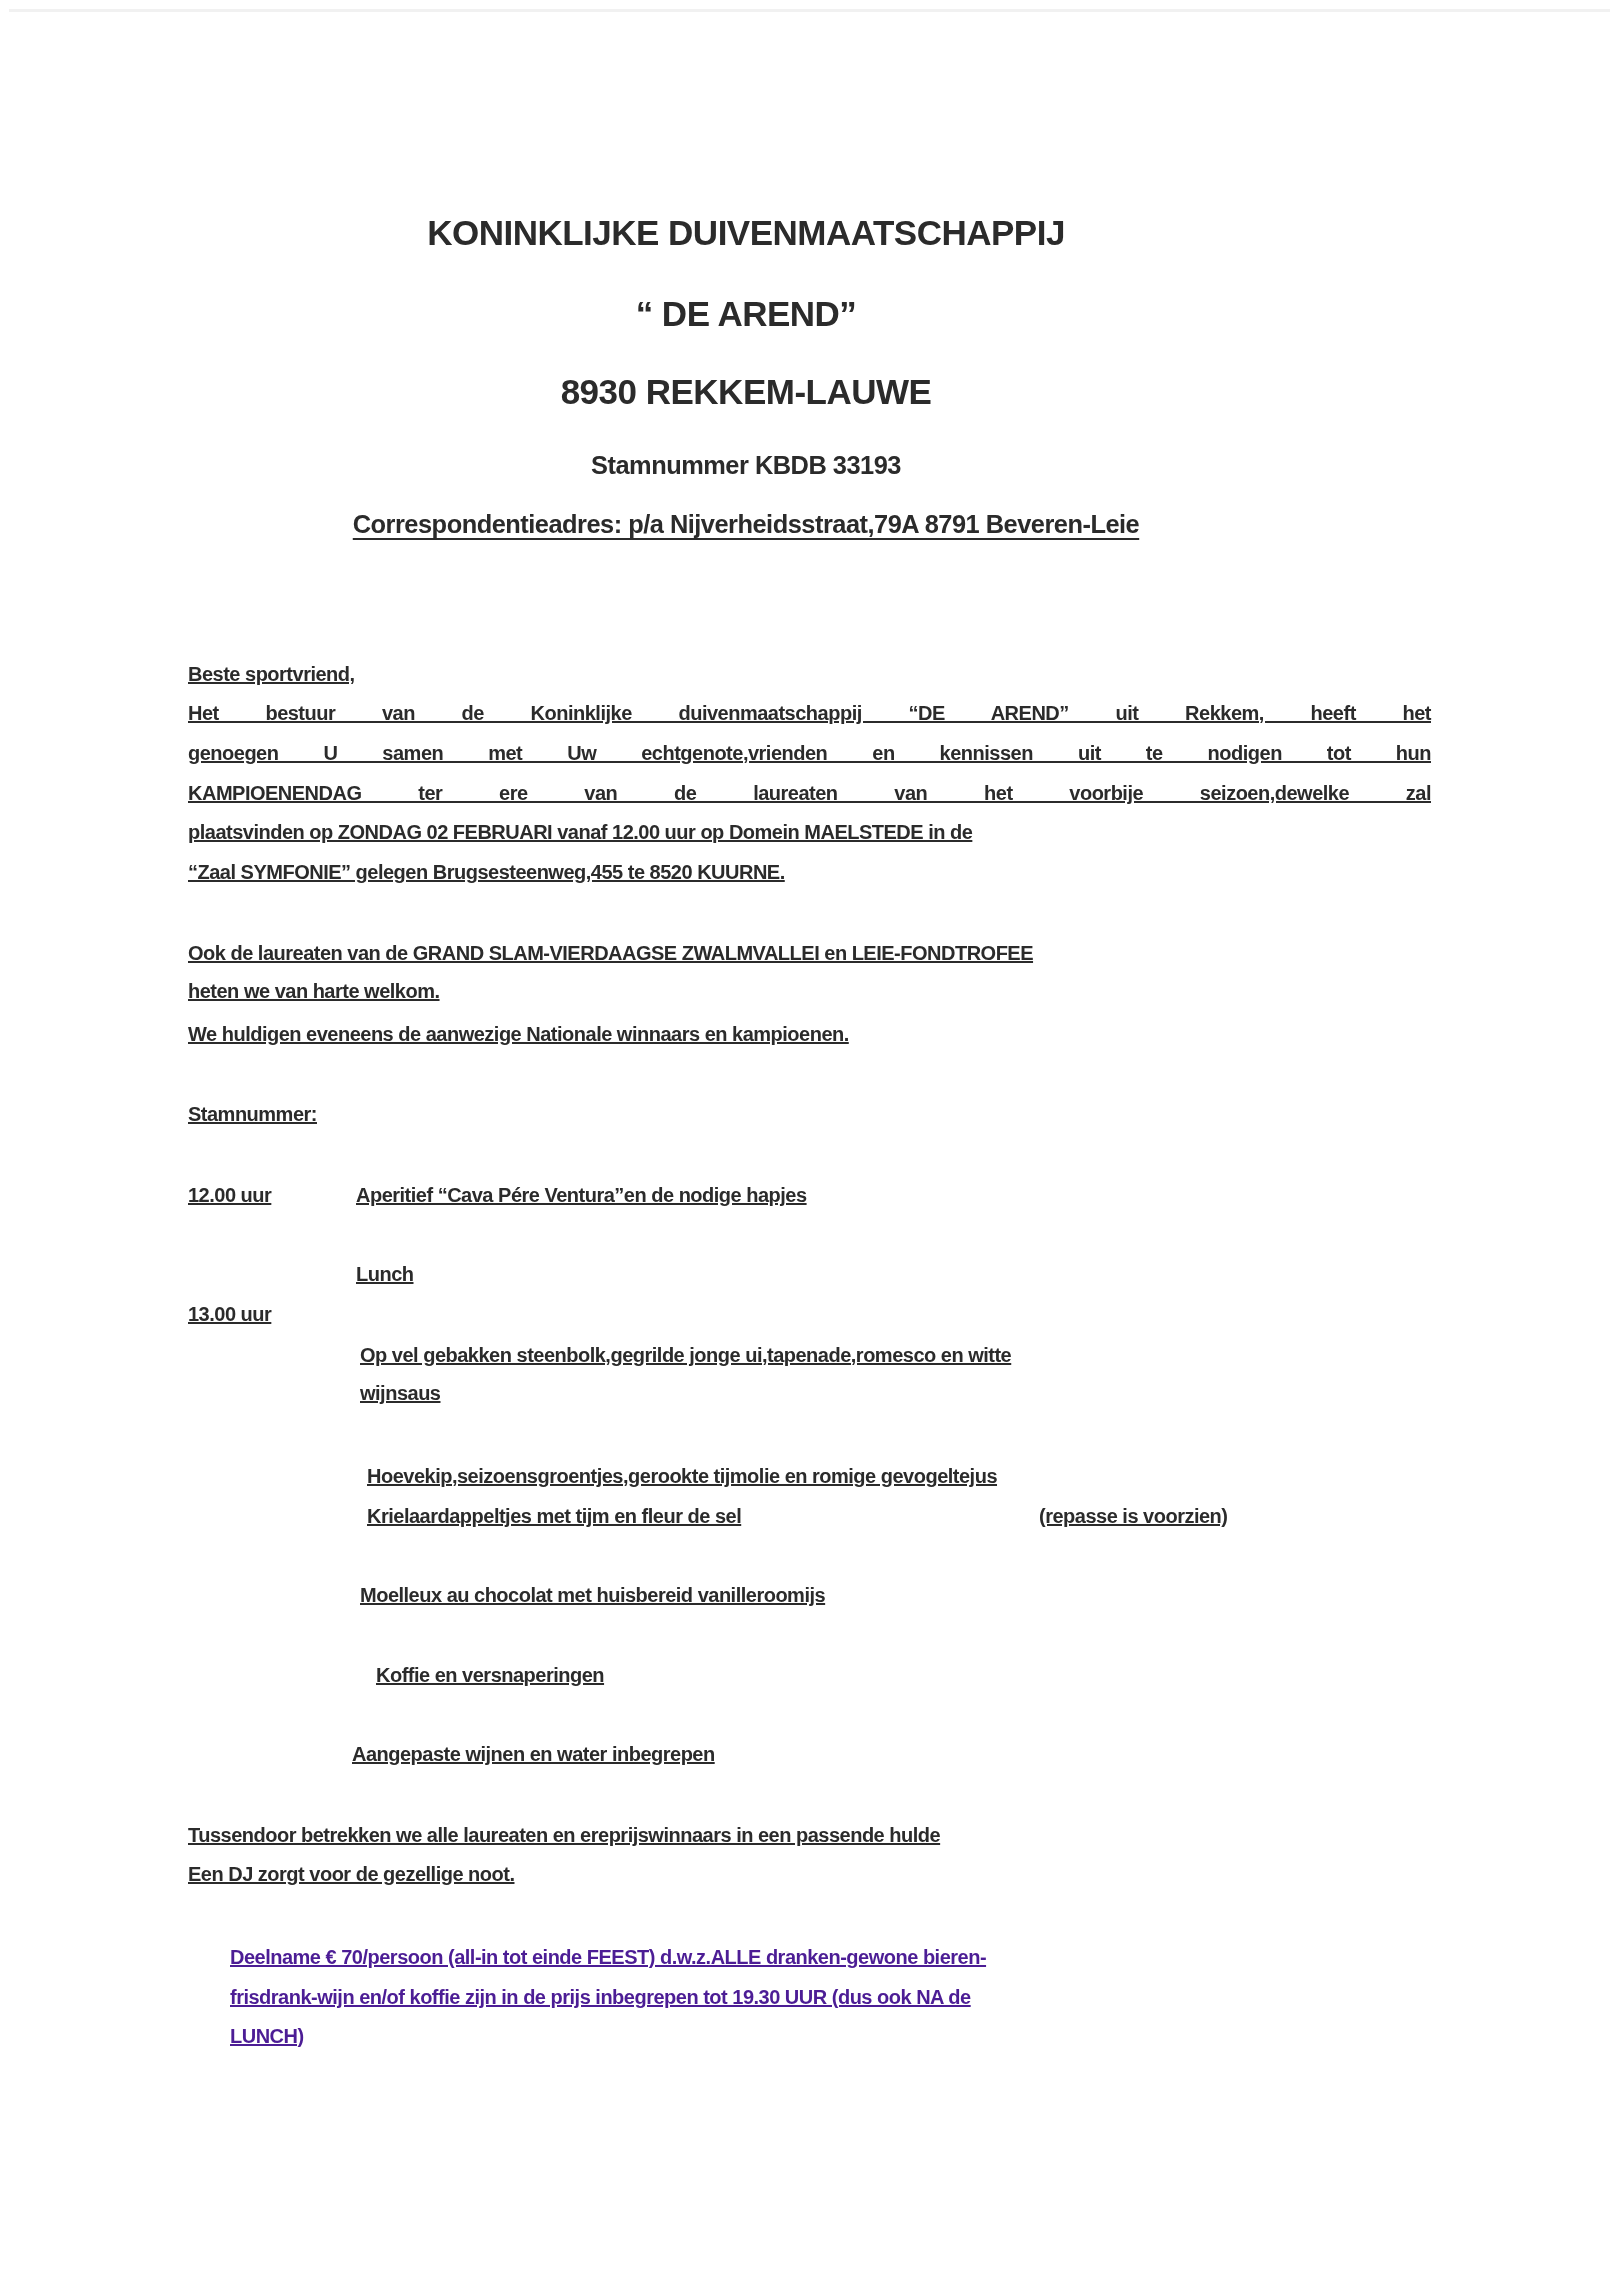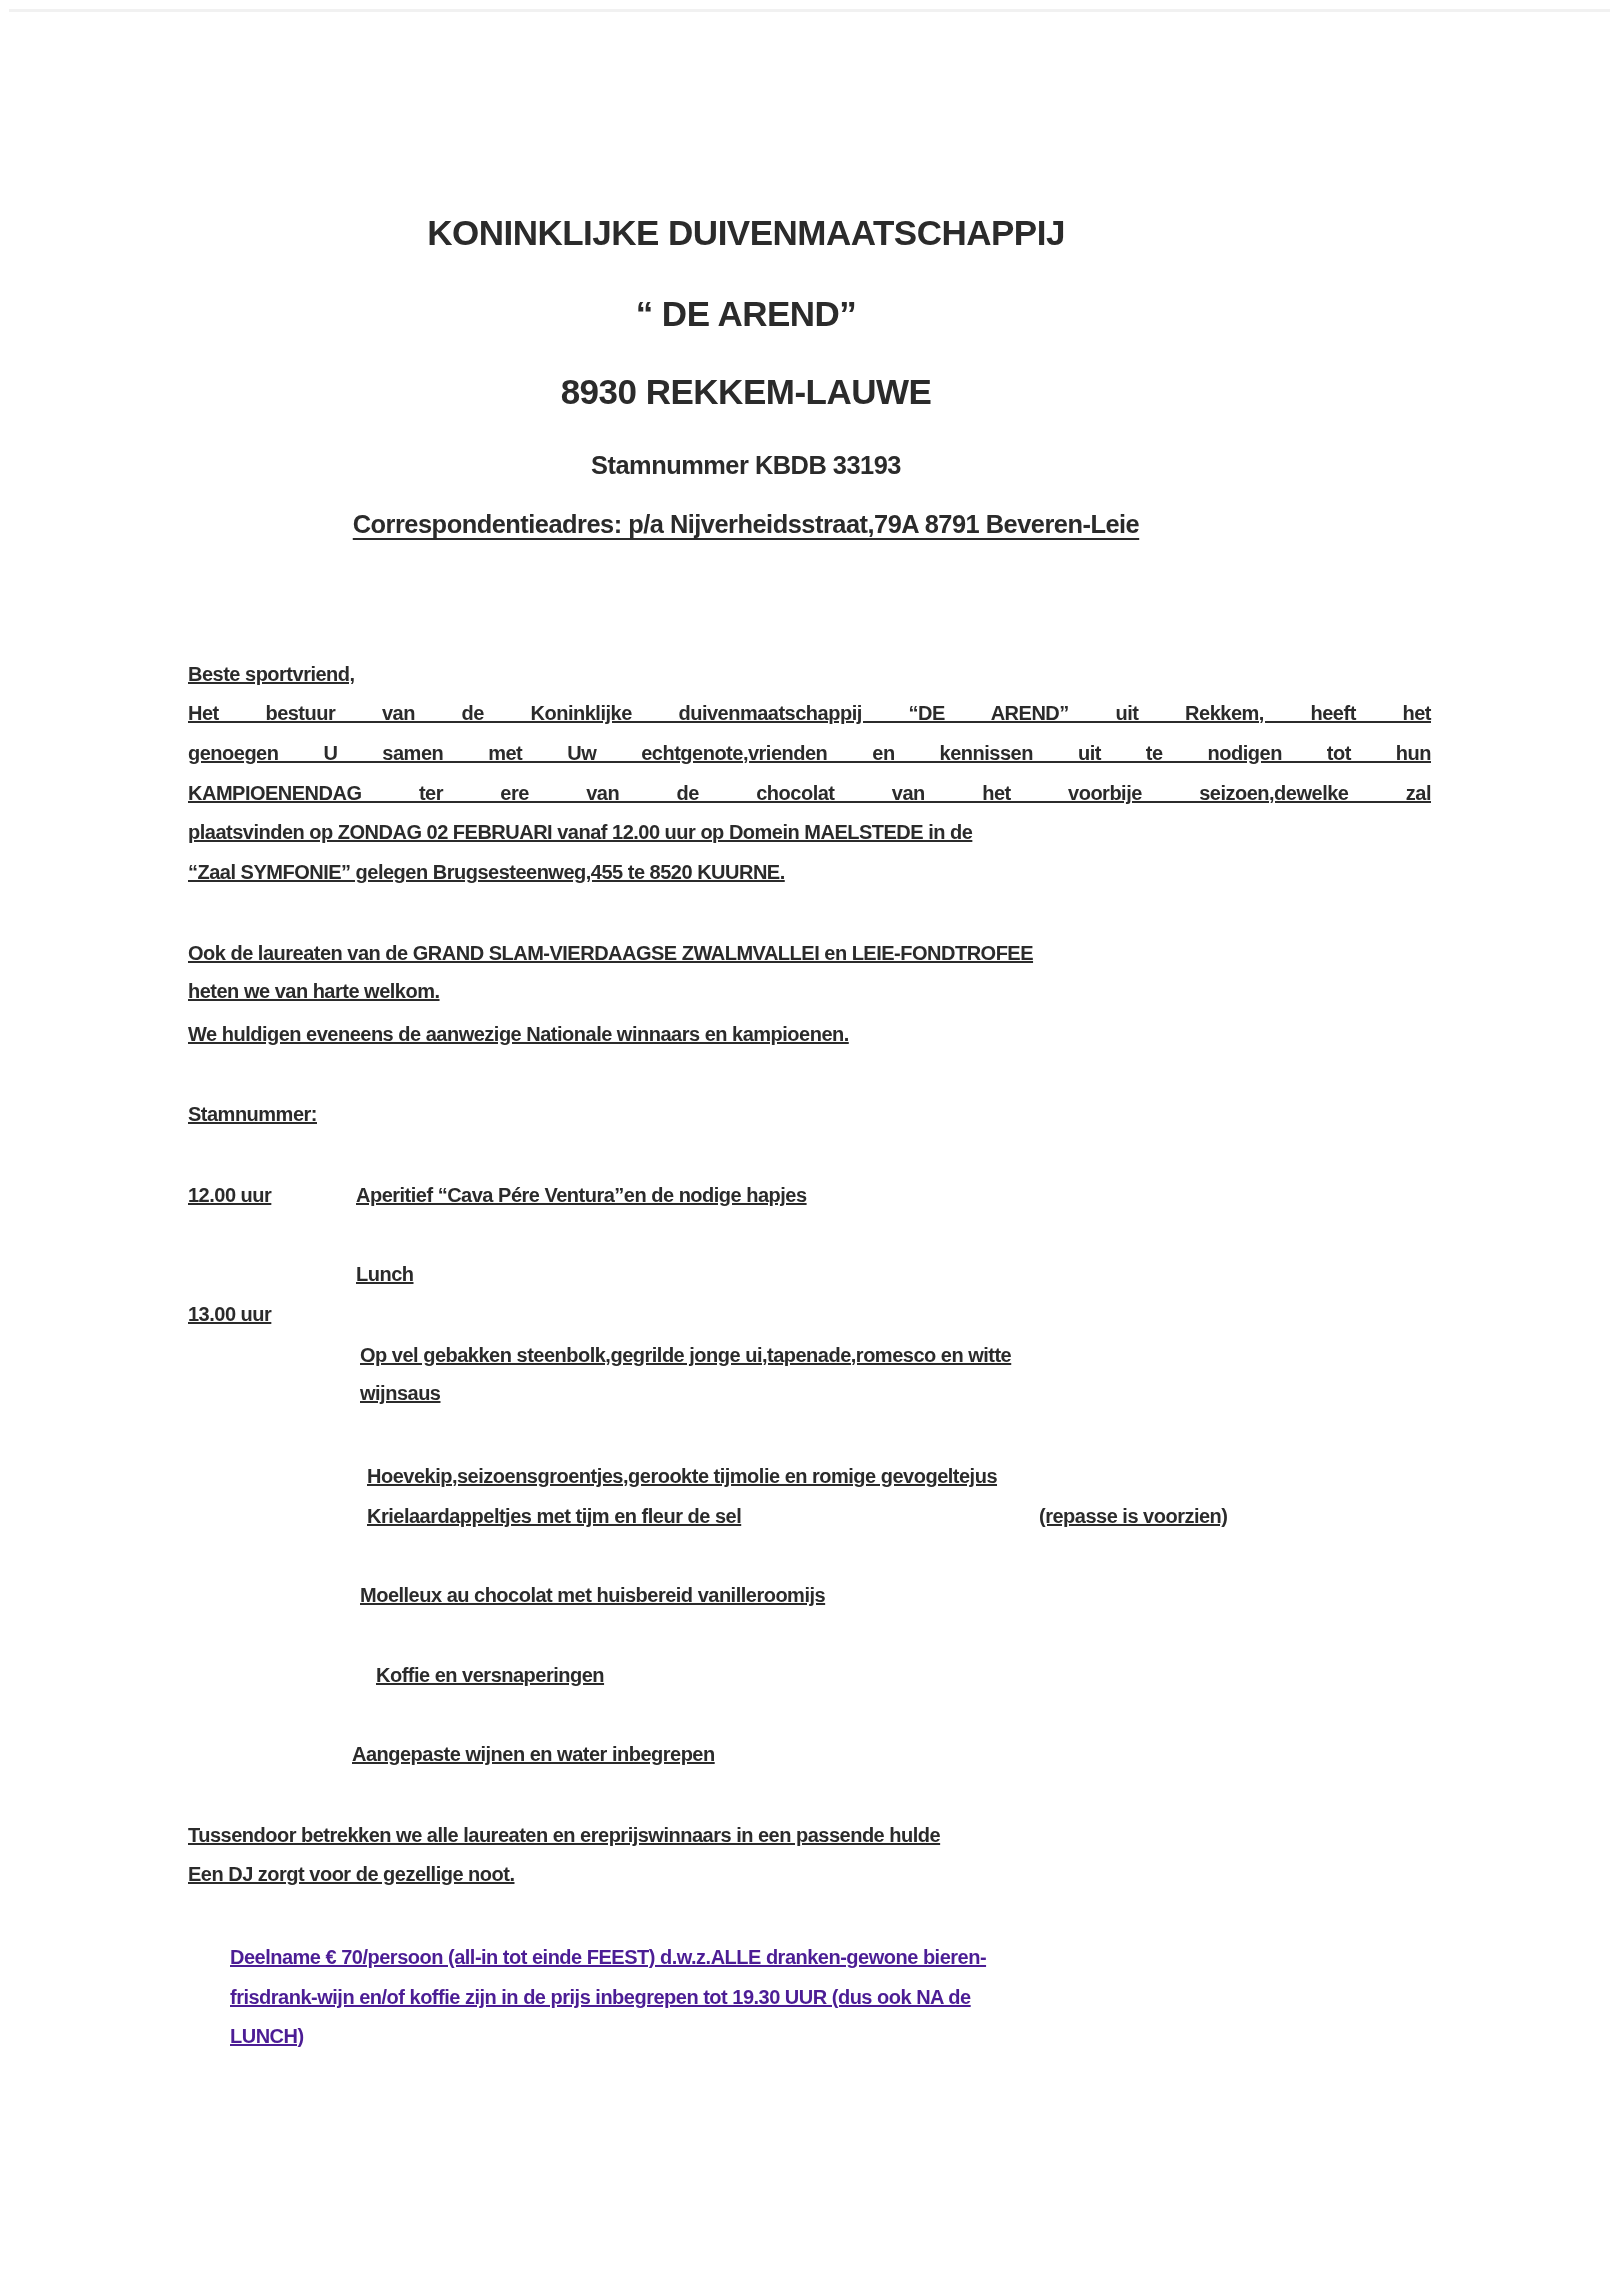--- a/index.html
+++ b/index.html
@@ -23,21 +23,21 @@
 <div class="t c h1" style="top:213px;">KONINKLIJKE DUIVENMAATSCHAPPIJ</div>
 <div class="t c h1" style="top:294px;">“ DE AREND”</div>
 <div class="t c h1" style="top:372px;">8930 REKKEM-LAUWE</div>
 <div class="t c h3" style="top:451px;">Stamnummer KBDB 33193</div>
 <div class="t c h3 u" style="top:510px;">Correspondentieadres:  p/a Nijverheidsstraat,79A  8791 Beveren-Leie</div>
 
 <div class="t body" style="top:663px; left:188px;">Beste sportvriend,</div>
 
 <div class="t body just" style="top:702px;">Het bestuur van de Koninklijke duivenmaatschappij “DE AREND” uit Rekkem, heeft het</div>
 <div class="t body just" style="top:742px;">genoegen U samen met Uw echtgenote,vrienden en kennissen uit te nodigen tot hun</div>
-<div class="t body just" style="top:782px;">KAMPIOENENDAG ter ere van de chocolat van het voorbije seizoen,dewelke zal</div>
+<div class="t body just" style="top:782px;">KAMPIOENENDAG ter ere van de laureaten van het voorbije seizoen,dewelke zal</div>
 <div class="t body" style="top:821px; left:188px;">plaatsvinden op ZONDAG 02 FEBRUARI vanaf 12.00 uur op Domein MAELSTEDE in de</div>
 <div class="t body" style="top:861px; left:188px;">“Zaal SYMFONIE”  gelegen Brugsesteenweg,455 te 8520 KUURNE.</div>
 
 <div class="t body" style="top:942px; left:188px;">Ook de laureaten van de GRAND SLAM-VIERDAAGSE ZWALMVALLEI en LEIE-FONDTROFEE</div>
 <div class="t body" style="top:980px; left:188px;">heten we van harte welkom.</div>
 <div class="t body" style="top:1023px; left:188px;">We huldigen eveneens de aanwezige Nationale winnaars en kampioenen.</div>
 
 <div class="t body" style="top:1103px; left:188px;">Stamnummer:</div>
 
 <div class="t body" style="top:1184px; left:188px;">12.00 uur</div>

